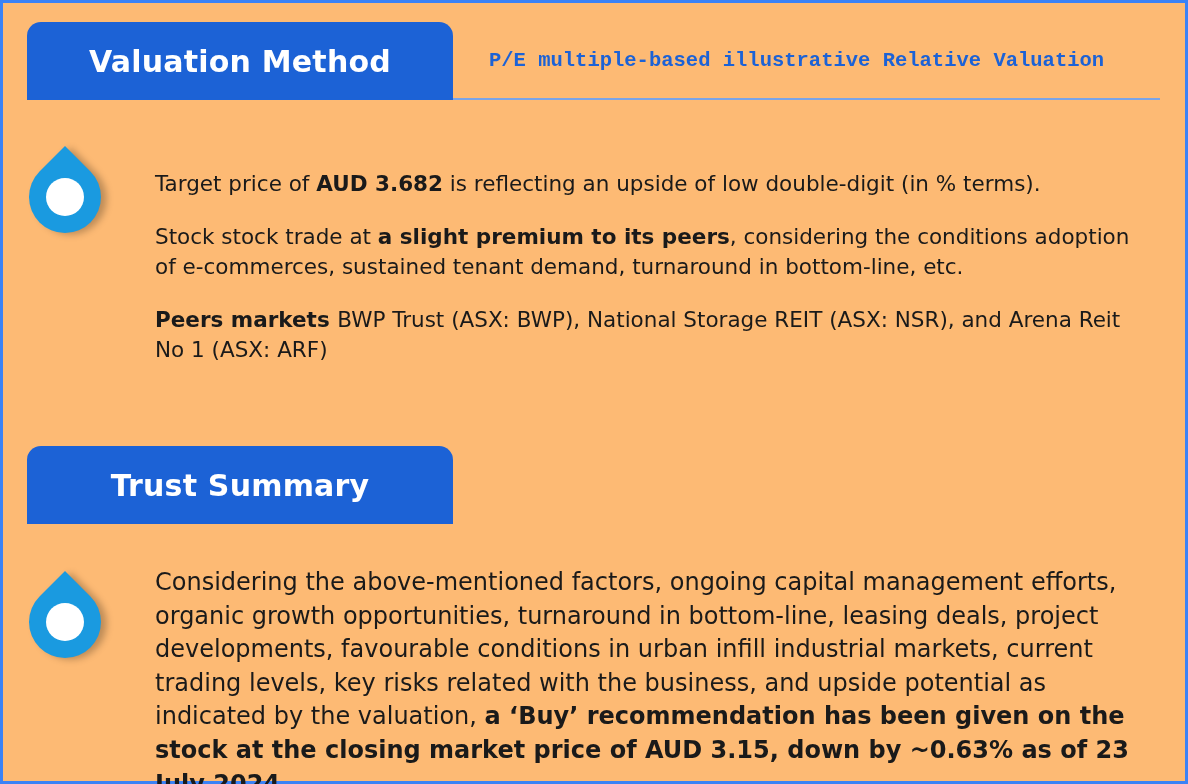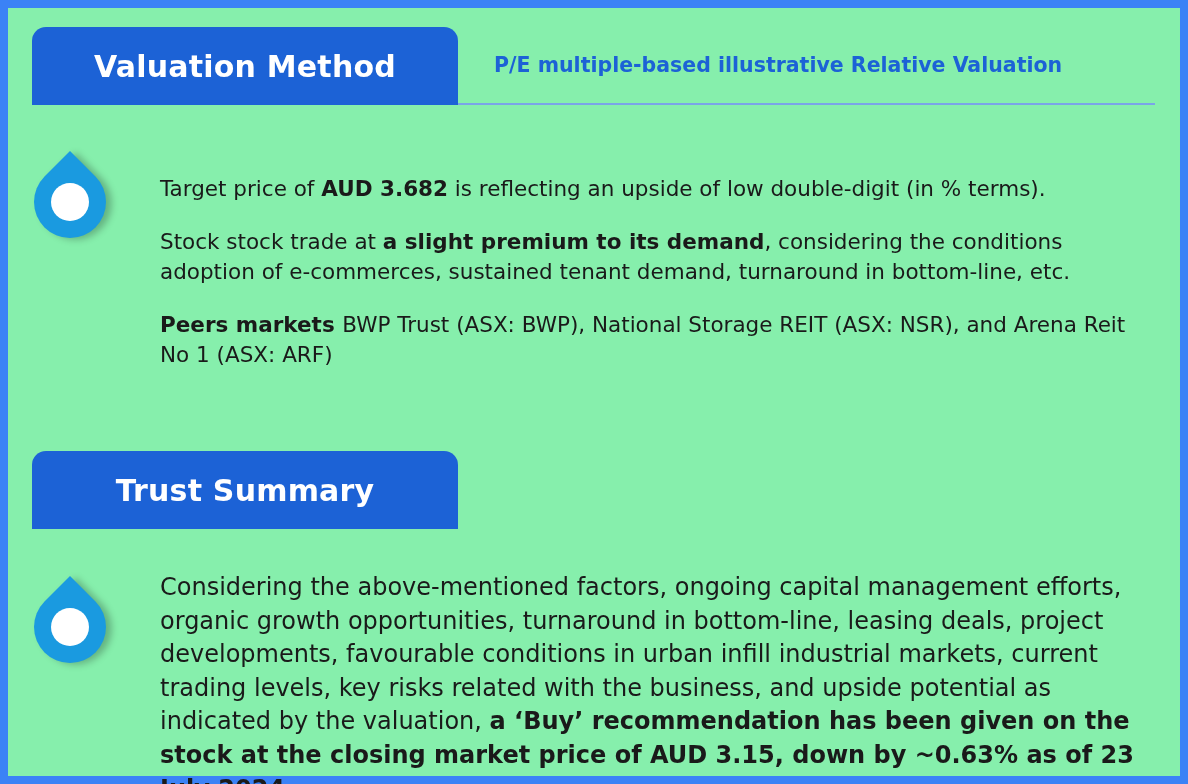--- a/index.html
+++ b/index.html
@@ -11,22 +11,22 @@
     height: 784px;
     background: #f2f2f2;
     font-family: "DejaVu Sans", "Liberation Sans", sans-serif;
     overflow: hidden;
   }
   .page {
     position: relative;
     width: 1188px;
     height: 784px;
     box-sizing: border-box;
-    border: 8px solid #3b82f6;
-    background: #86efac;
+    border: 3px solid #3b82f6;
+    background: #fdba74;
   }
 
   
   .section {
     position: absolute;
     left: 0;
     width: 100%;
   }
   .header-row {
     position: relative;
@@ -66,20 +66,21 @@
     align-items: center;
     padding-left: 36px;
     box-sizing: border-box;
     border-bottom: 2px solid #7aa4e8;
   }
   .header-sub-label {
     color: #1c62d6;
     font-size: 20.5px;
     font-weight: bold;
     white-space: nowrap;
+    font-family: Liberation Mono, monospace;
   }
 
   
   .bullet {
     position: absolute;
     width: 98px;
     height: 72px;
   }
   .bullet .drop {
     position: absolute;
@@ -144,21 +145,21 @@
     </div>
   </div>
 
   <div class="bullet" style="left: 26px; top: 158px;">
     <div class="drop"></div>
     <div class="inner"></div>
   </div>
 
   <div class="body-block" style="top: 138px; margin-top: 28px;" id="body-0">
       <p><span>Target price of </span><b>AUD 3.682</b><span> is reflecting an upside of low double-digit (in % terms).</span></p>
-      <p><span>Stock stock trade at </span><b>a slight premium to its demand</b><span>, considering the conditions adoption of e-commerces, sustained tenant demand, turnaround in bottom-line, etc.</span></p>
+      <p><span>Stock stock trade at </span><b>a slight premium to its peers</b><span>, considering the conditions adoption of e-commerces, sustained tenant demand, turnaround in bottom-line, etc.</span></p>
       <p><b>Peers markets </b><span>BWP Trust (ASX: BWP), National Storage REIT (ASX: NSR), and Arena Reit No 1 (ASX: ARF)</span></p>
     </div>
 
   <div class="section" style="top: 443px;">
     <div class="header-row">
       <div class="header-tab">
         <span class="header-tab-label">Trust Summary</span>
       </div>
     </div>
   </div>

